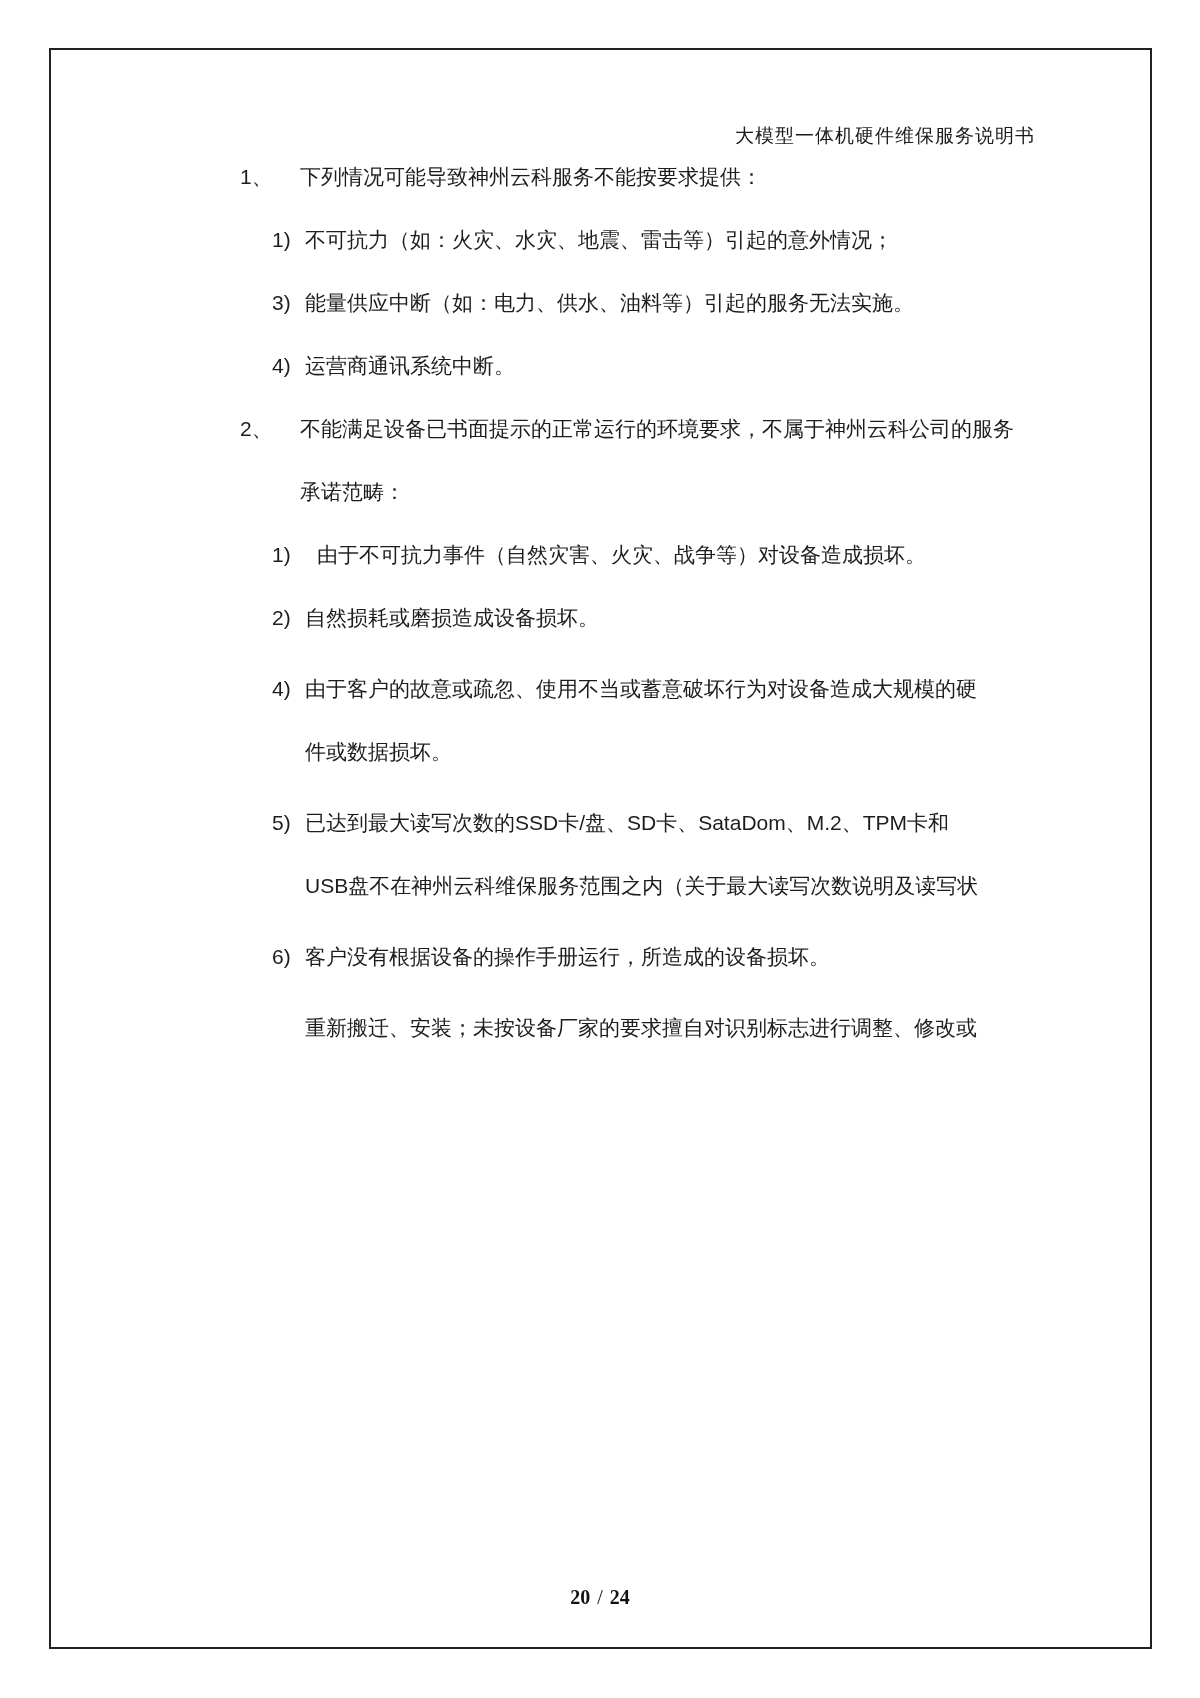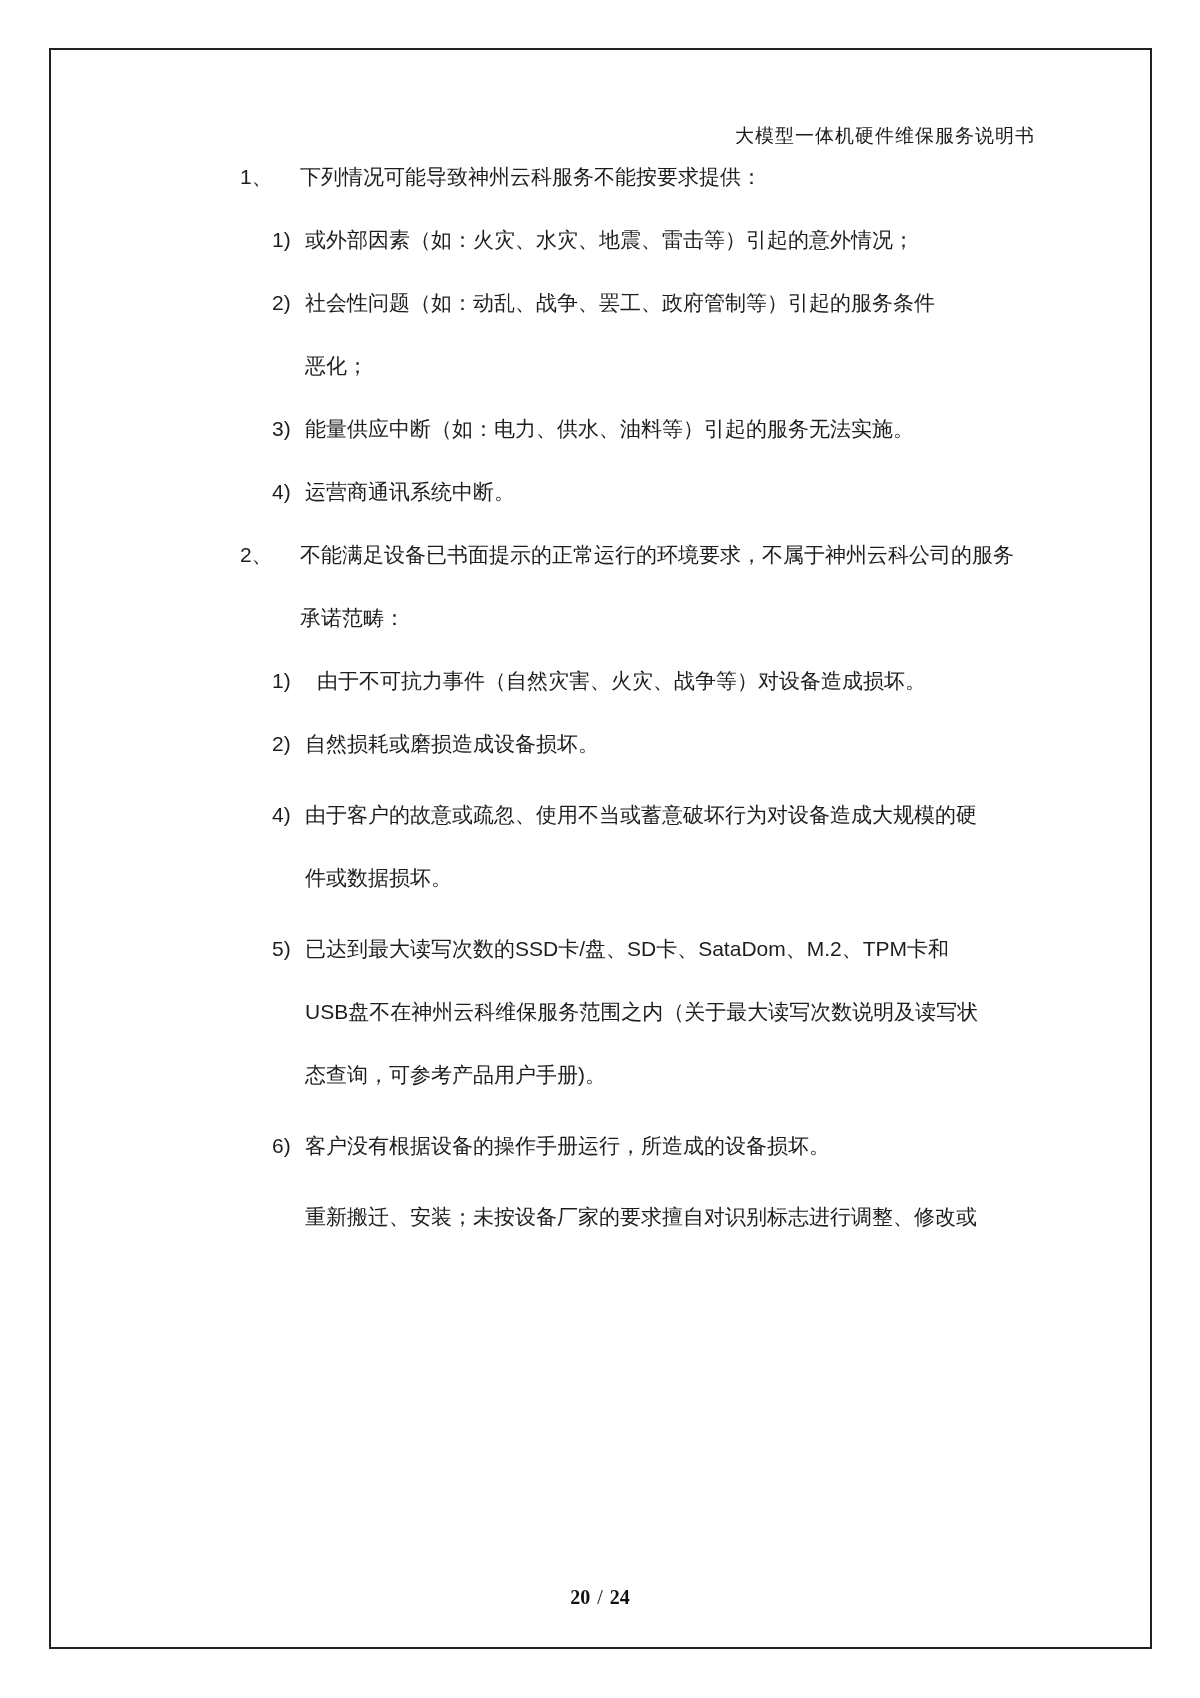--- a/index.html
+++ b/index.html
@@ -95,25 +95,21 @@
 <body>
 
 <div class="page-border"></div>
 
 <div class="page-header">大模型一体机硬件维保服务说明书</div>
 
 <main class="content">
     <div class="section">
       <div class="line"><span class="num top">1、</span><span class="txt">下列情况可能导致神州云科服务不能按要求提供：</span></div>
       <div class="item">
-        <div class="line first-line"><span class="num sub">1)</span><span class="txt">或外部因素（如：火灾、水灾、地震、雷击等）引起的意外情况；</span></div>
-      </div>
-      <div class="item">
-        <div class="line first-line"><span class="num sub">2)</span><span class="txt">社会性问题（如：动乱、战争、罢工、政府管制等）引起的服务条件</span></div>
-        <div class="line cont"><span class="txt">恶化；</span></div>
+        <div class="line first-line"><span class="num sub">1)</span><span class="txt">不可抗力（如：火灾、水灾、地震、雷击等）引起的意外情况；</span></div>
       </div>
       <div class="item">
         <div class="line first-line"><span class="num sub">3)</span><span class="txt">能量供应中断（如：电力、供水、油料等）引起的服务无法实施。</span></div>
       </div>
       <div class="item">
         <div class="line first-line"><span class="num sub">4)</span><span class="txt">运营商通讯系统中断。</span></div>
       </div>
     </div>
     <div class="section">
       <div class="line"><span class="num top">2、</span><span class="txt">不能满足设备已书面提示的正常运行的环境要求，不属于神州云科公司的服务</span></div>
@@ -124,21 +120,20 @@
       <div class="item">
         <div class="line first-line"><span class="num sub">2)</span><span class="txt">自然损耗或磨损造成设备损坏。</span></div>
       </div>
       <div class="item gap">
         <div class="line first-line"><span class="num sub">4)</span><span class="txt">由于客户的故意或疏忽、使用不当或蓄意破坏行为对设备造成大规模的硬</span></div>
         <div class="line cont"><span class="txt">件或数据损坏。</span></div>
       </div>
       <div class="item gap">
         <div class="line first-line"><span class="num sub">5)</span><span class="txt">已达到最大读写次数的SSD卡/盘、SD卡、SataDom、M.2、TPM卡和</span></div>
         <div class="line cont"><span class="txt">USB盘不在神州云科维保服务范围之内（关于最大读写次数说明及读写状</span></div>
-        <div class="line cont"><span class="txt">态查询，可参考产品用户手册)。</span></div>
       </div>
       <div class="item gap">
         <div class="line first-line"><span class="num sub">6)</span><span class="txt">客户没有根据设备的操作手册运行，所造成的设备损坏。</span></div>
       </div>
       <div class="item gap">
         <div class="line cont"><span class="txt">重新搬迁、安装；未按设备厂家的要求擅自对识别标志进行调整、修改或</span></div>
       </div>
     </div>
   </main>
 

